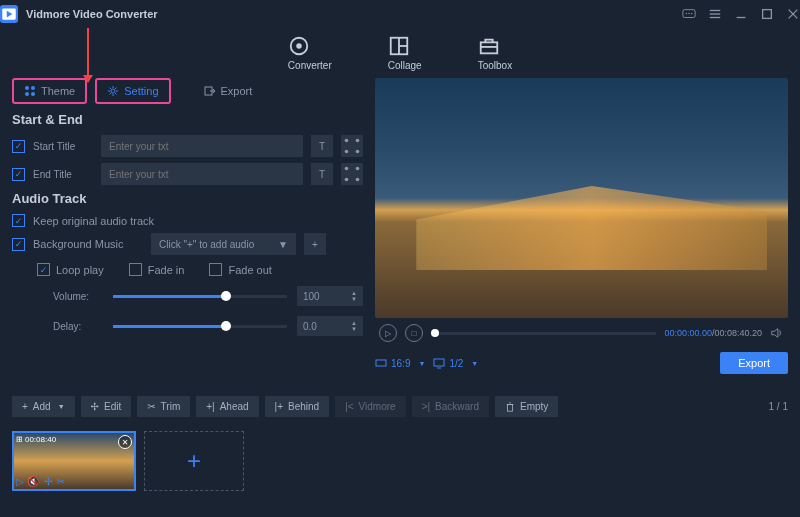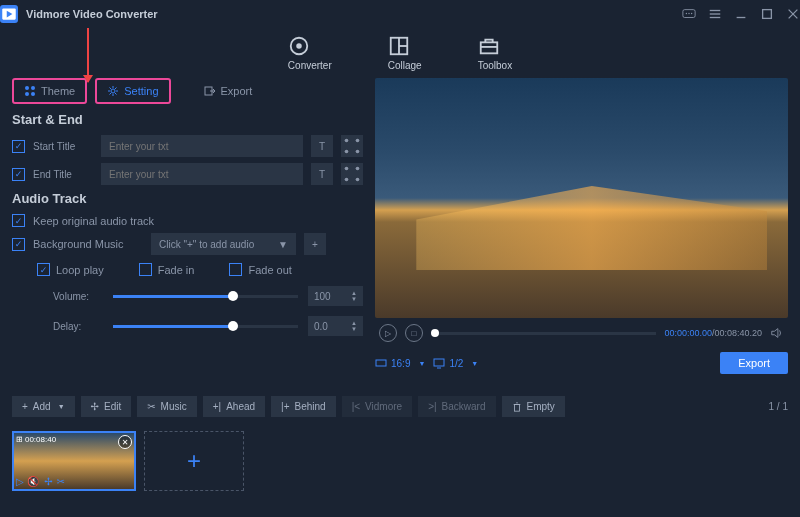--- a/index.html
+++ b/index.html
@@ -24,28 +24,28 @@
 .sub-tab.active { color: #3b82f6; }
 .sub-tab-icon { width: 12px; height: 12px; }
 .section-title { color: #c5cdd8; font-size: 13px; margin: 6px 0 8px 0; font-weight: bold; }
 .form-row { display: flex; align-items: center; gap: 8px; margin-bottom: 6px; }
 .checkbox { width: 13px; height: 13px; border: 1px solid #3b82f6; display: flex; align-items: center; justify-content: center; cursor: pointer; }
 .checkbox.checked::after { content: '✓'; color: #3b82f6; font-size: 9px; }
 .field-label { width: 60px; font-size: 10px; }
 .text-input { flex: 1; background: #2a3545; border: none; padding: 5px 8px; color: #6b7687; font-size: 10px; height: 22px; }
 .icon-btn { width: 22px; height: 22px; background: #2a3545; display: flex; align-items: center; justify-content: center; cursor: pointer; font-size: 10px; }
 .dropdown { background: #2a3545; padding: 5px 8px; font-size: 10px; display: flex; align-items: center; justify-content: space-between; width: 145px; height: 22px; cursor: pointer; }
-.checkbox-group { display: flex; gap: 35px; margin: 8px 0 10px 25px; }
+.checkbox-group { display: flex; gap: 25px; margin: 8px 0 10px 25px; }
 .checkbox-item { display: flex; align-items: center; gap: 6px; }
 .slider-row { display: flex; align-items: center; gap: 10px; margin-bottom: 10px; padding-left: 25px; }
 .slider-label { width: 50px; font-size: 10px; margin-left: 16px; }
 .slider-track { flex: 1; height: 3px; background: #2a3545; position: relative; cursor: pointer; }
 .slider-fill { height: 100%; background: #3b82f6; }
 .slider-thumb { position: absolute; width: 10px; height: 10px; background: #fff; border-radius: 50%; top: -4px; transform: translateX(-50%); }
-.spinner { width: 55px; background: #2a3545; padding: 3px 6px; font-size: 10px; display: flex; align-items: center; justify-content: space-between; height: 20px; }
+.spinner { width: 66px; background: #2a3545; padding: 3px 6px; font-size: 10px; display: flex; align-items: center; justify-content: space-between; height: 20px; }
 .spinner-arrows { display: flex; flex-direction: column; gap: 0; font-size: 6px; cursor: pointer; }
 .right-panel { flex: 1; display: flex; flex-direction: column; padding-right: 12px; }
 .preview { width: 100%; height: 240px; background: linear-gradient(180deg, #1a3a5a 0%, #2a4a6a 30%, #3a5a7a 50%, #d4a050 55%, #8a6a3a 60%, #4a3a2a 100%); position: relative; border-radius: 2px; }
 .preview::after { content: ''; position: absolute; left: 10%; right: 5%; top: 45%; height: 35%; background: linear-gradient(90deg, rgba(255,200,100,0.3), rgba(255,180,80,0.6), rgba(200,140,60,0.4)); clip-path: polygon(0 40%, 50% 0, 100% 30%, 100% 100%, 0 100%); }
 .player-controls { display: flex; align-items: center; gap: 8px; padding: 6px 4px; }
 .play-btn { width: 18px; height: 18px; border: 1px solid #6b7687; border-radius: 50%; display: flex; align-items: center; justify-content: center; cursor: pointer; font-size: 8px; }
 .progress-bar { flex: 1; height: 3px; background: #2a3545; position: relative; cursor: pointer; }
 .progress-thumb { position: absolute; left: 0; width: 8px; height: 8px; background: #fff; border-radius: 50%; top: -3px; }
 .time-display { font-size: 9px; }
 .time-current { color: #3b82f6; }
@@ -314,21 +314,21 @@
       <span>+</span>
       <span>Add</span>
       <span style="font-size:7px;margin-left:2px">▼</span>
     </div>
   <div class="action-btn">
       <span>✢</span>
       <span>Edit</span>
     </div>
   <div class="action-btn">
       <span>✂</span>
-      <span>Music</span>
+      <span>Trim</span>
     </div>
   <div class="action-btn">
       <span>+|</span>
       <span>Ahead</span>
     </div>
   <div class="action-btn">
       <span>|+</span>
       <span>Behind</span>
     </div>
   <div class="action-btn" style="opacity:0.5">

